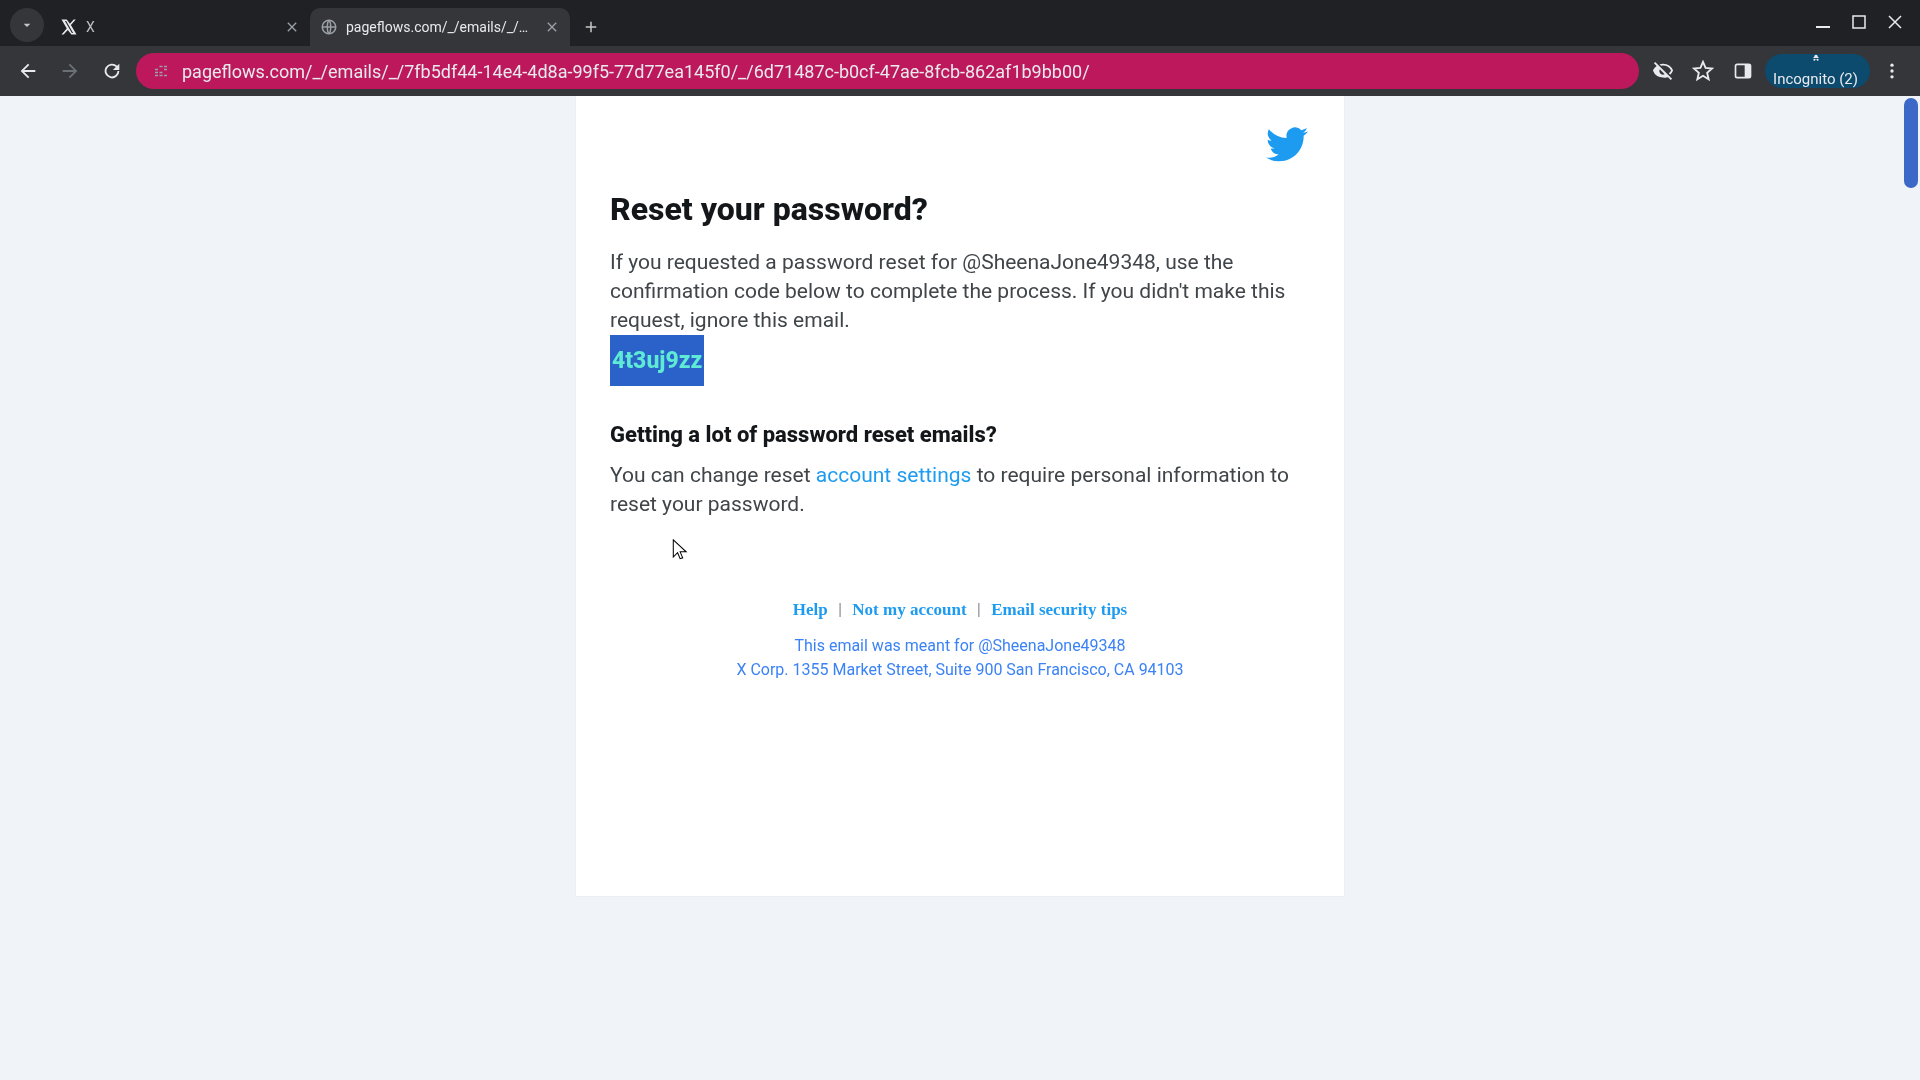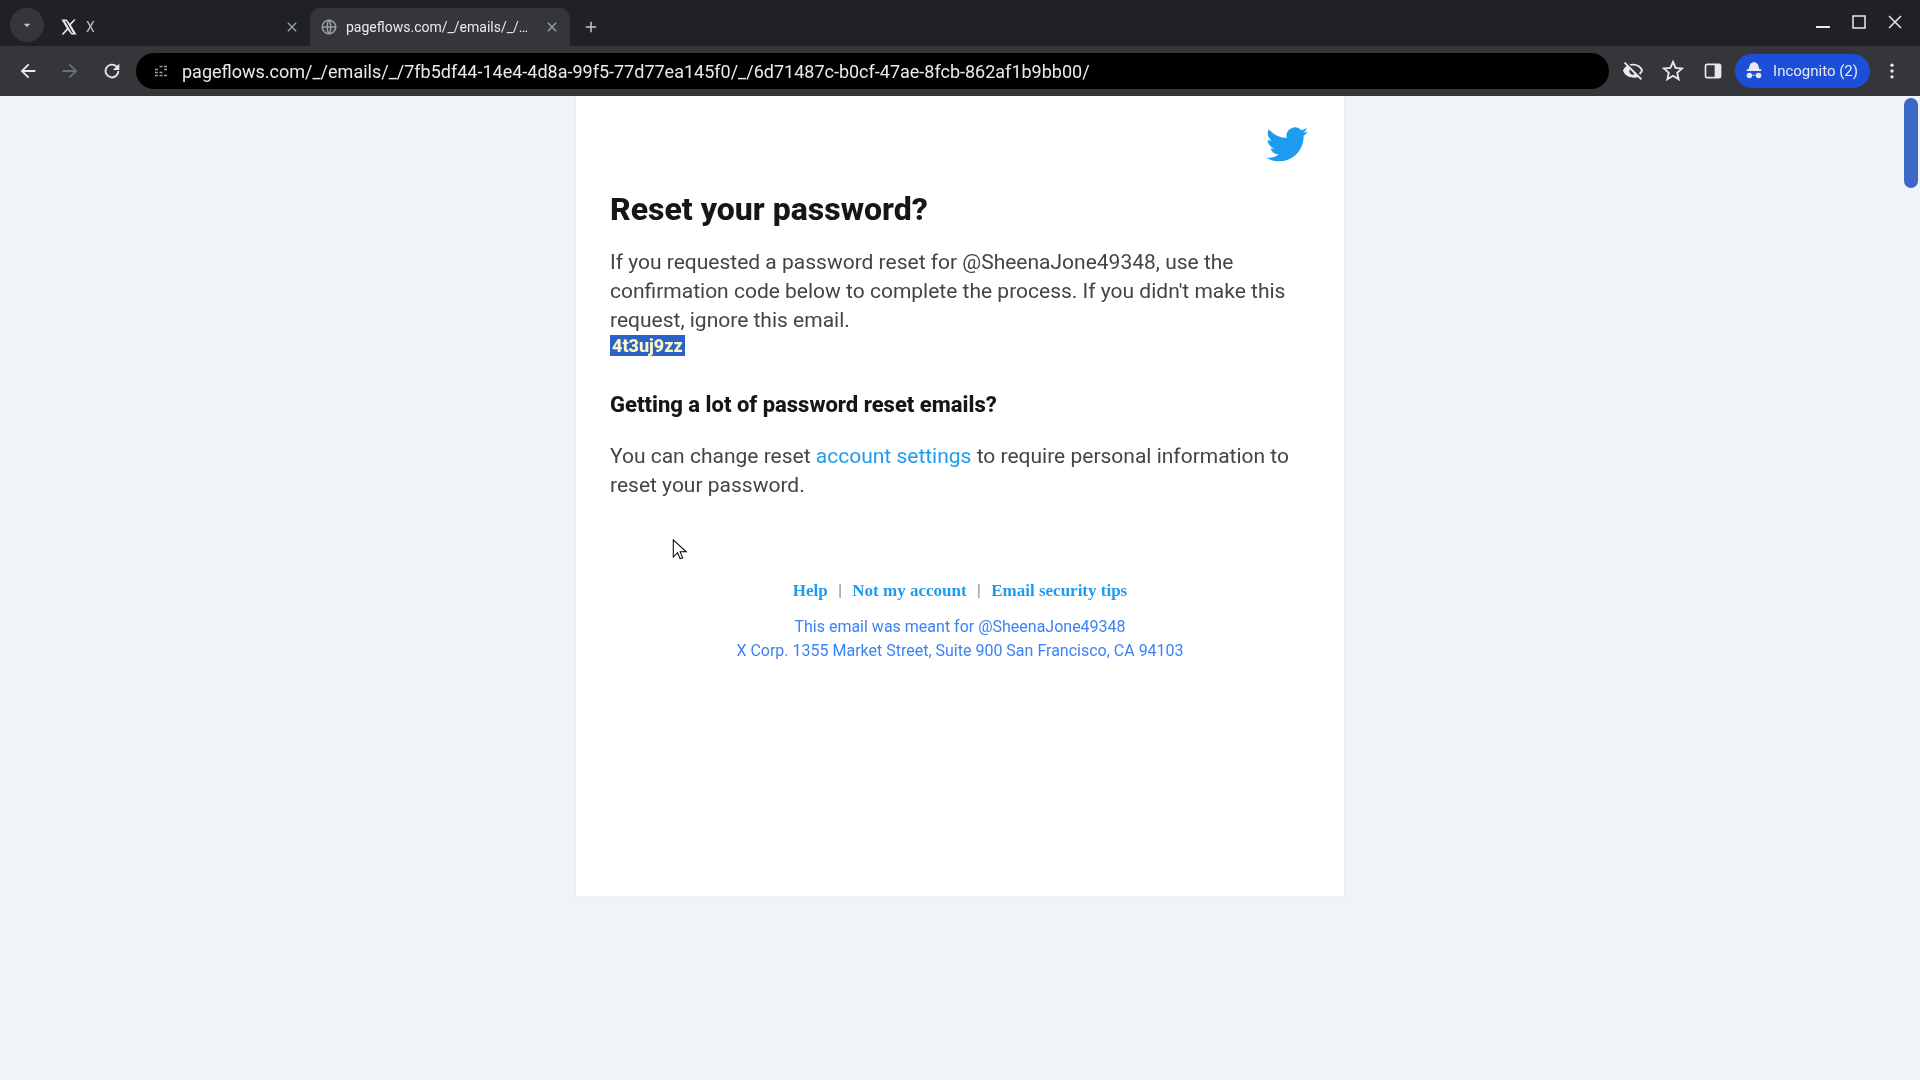--- a/index.html
+++ b/index.html
@@ -67,42 +67,42 @@
   }
   .tb-btn {
     width: 36px; height: 36px;
     display:flex; align-items:center; justify-content:center;
     color:#e8eaed; border-radius: 50%;
   }
   .tb-btn.disabled { color:#6b6f76; }
   .omnibox {
     flex: 1 1 auto;
     height: 36px;
-    background: #000000;
+    background: #be185d;
     border-radius: 18px;
     display: flex;
     align-items: center;
     padding: 0 14px;
     gap: 10px;
     color: #e8eaed;
     font-size: 18px;
   }
   .omnibox .site-chip {
     width: 22px; height: 22px; display:flex; align-items:center; justify-content:center;
     color:#9aa0a6;
   }
   .omnibox .url { flex:1; white-space: nowrap; overflow:hidden; }
   .right-icons { display:flex; align-items:center; gap:4px; }
   .incog-chip {
     height: 34px;
     border-radius: 17px;
-    background: #1d4ed8;
+    background: #0c4a6e;
     display:flex; align-items:center; gap:8px;
     padding: 0 12px 0 8px;
-    color:#e8eaed; font-size: 15px;
+    color:#e8eaed; font-size: 15px; flex-direction: column;
   }
 
   
   .viewport {
     height: calc(1080px - 46px - 50px);
     background: #f0f3f7;
     overflow: auto;
     position: relative;
   }
   .scrollbar-stub {
@@ -123,28 +123,28 @@
   .logo-row svg { width: 46px; height: 46px; color:#1d9bf0; }
   .h1 {
     font-size: 32px; font-weight: 800; color:#14171a;
     margin-bottom: 20px;
   }
   .p {
     font-size: 21px; line-height: 1.38; color:#404549;
   }
   .code-sel {
     display:inline-block;
-    font-size: 18px; font-weight: 800;
-    color:#fef9c3; background:#2a62c9;
-    padding: 0 2px;
+    font-size: 23px; font-weight: 800;
+    color:#5eead4; background:#2a62c9;
+    padding: 12px 2px;
     margin-bottom: 36px;
   }
   .h2 {
     font-size: 22px; font-weight: 800; color:#14171a;
-    margin-bottom: 25px;
+    margin-bottom: 14px;
   }
   .p2 {
     font-size: 21px; line-height: 1.38; color:#404549;
   }
   .p2 a { color:#1d9bf0; text-decoration: none; }
   .footer {
     margin-top: 80px;
     text-align: center;
   }
   .footer-links {

